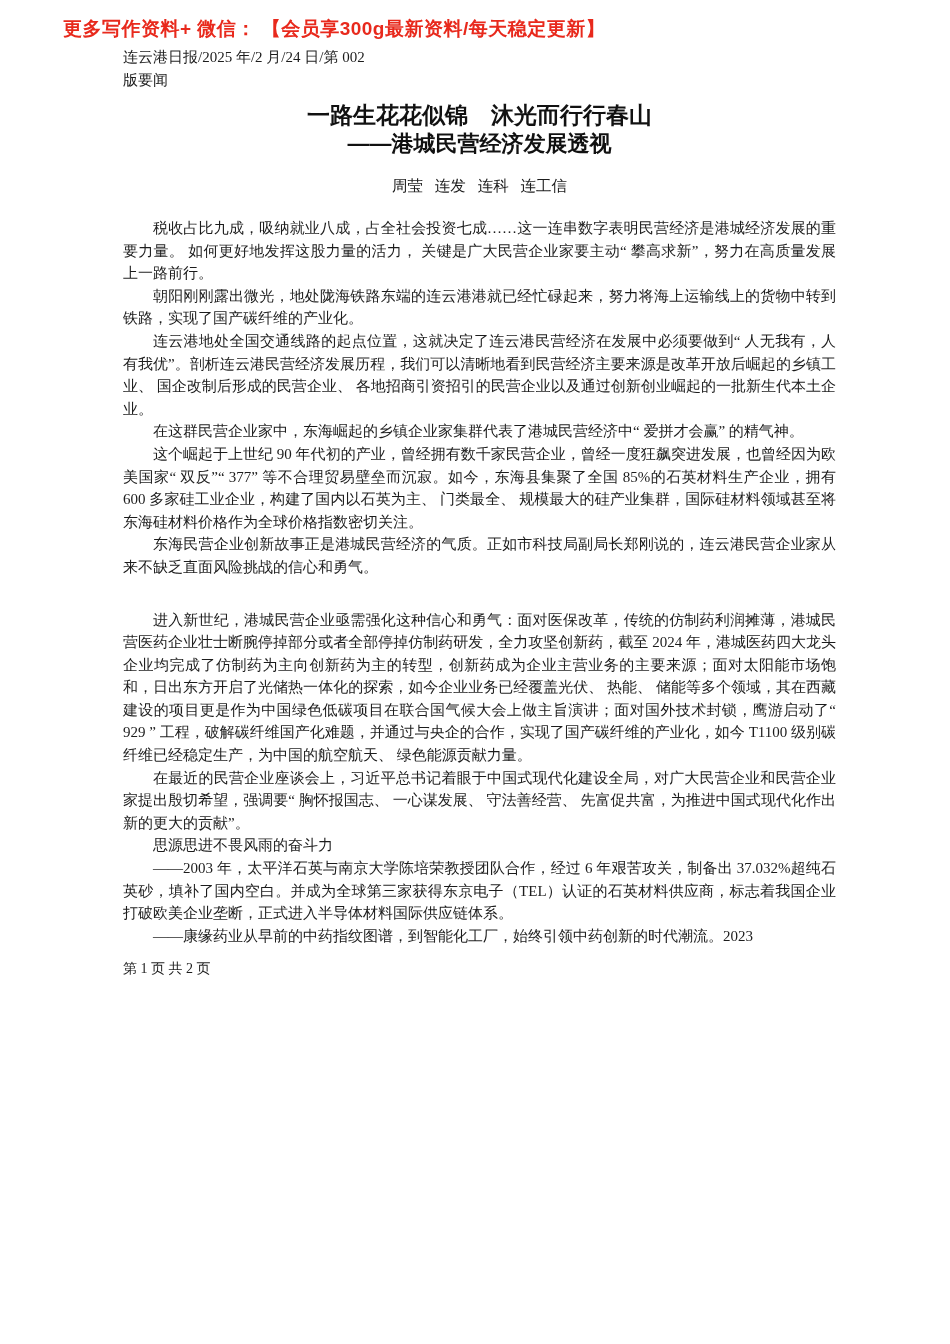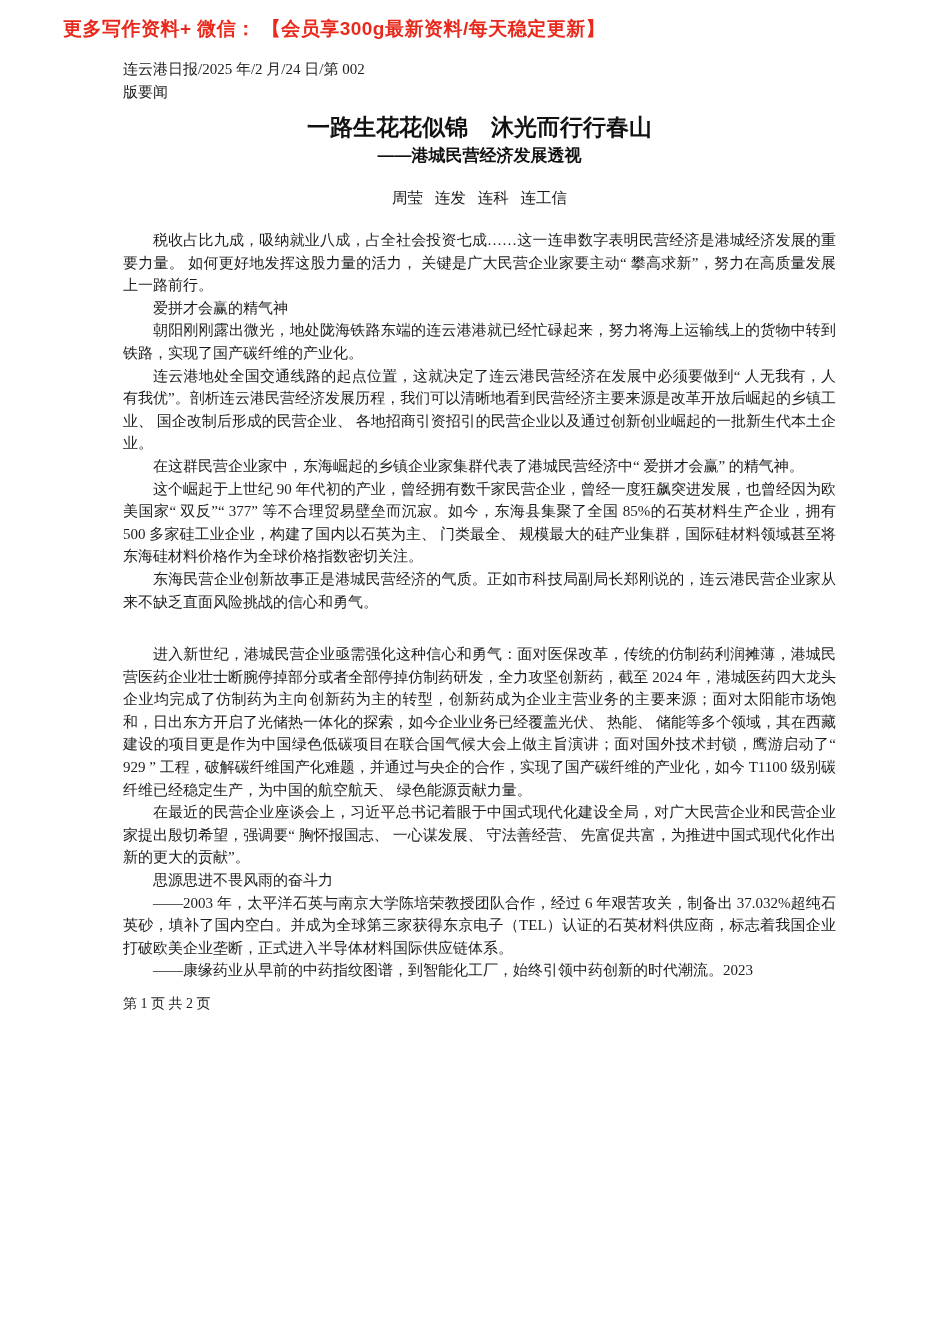--- a/index.html
+++ b/index.html
@@ -24,40 +24,40 @@
     font-size: 19px;
     font-weight: bold;
     letter-spacing: 0.5px;
     white-space: nowrap;
   }
   .content {
     position: absolute;
     left: 123px;
     top: 0;
     width: 713px;
-    padding-top: 58px;
+    padding-top: 46px;
   }
   .source-info {
     font-size: 15px;
     line-height: 23px;
     text-align: left;
   }
   .article-title {
     margin: 8px 0 0 0;
     font-family: "Liberation Sans", sans-serif;
     font-size: 23px;
     font-weight: bold;
     line-height: 30px;
     text-align: center;
     color: #111111;
   }
   .article-subtitle {
     margin: 2px 0 0 0;
     font-family: "Liberation Sans", sans-serif;
-    font-size: 17px;
+    font-size: 22px;
     font-weight: bold;
     line-height: 24px;
     text-align: center;
     color: #111111;
   }
   .article-authors {
     margin-top: 19px;
     font-size: 15.5px;
     line-height: 22px;
     text-align: center;
@@ -128,25 +128,24 @@
     </div>
 
     <h1 class="article-title">一路生花花似锦　沐光而行行春山</h1>
 
     <h2 class="article-subtitle">——港城民营经济发展透视</h2>
 
     <div class="article-authors">周莹 连发 连科 连工信</div>
 
     <div class="article-body" id="article-body">
         <p>税收占比九成，吸纳就业八成，占全社会投资七成……这一连串数字表明民营经济是港城经济发展的重要力量。 如何更好地发挥这股力量的活力， 关键是广大民营企业家要主动“ 攀高求新”，努力在高质量发展上一路前行。</p>
-        <p>爱拼才会赢的精气神</p>
         <p>朝阳刚刚露出微光，地处陇海铁路东端的连云港港就已经忙碌起来，努力将海上运输线上的货物中转到铁路，实现了国产碳纤维的产业化。</p>
         <p>连云港地处全国交通线路的起点位置，这就决定了连云港民营经济在发展中必须要做到“ 人无我有，人有我优”。剖析连云港民营经济发展历程，我们可以清晰地看到民营经济主要来源是改革开放后崛起的乡镇工业、 国企改制后形成的民营企业、 各地招商引资招引的民营企业以及通过创新创业崛起的一批新生代本土企业。</p>
         <p>在这群民营企业家中，东海崛起的乡镇企业家集群代表了港城民营经济中“ 爱拼才会赢” 的精气神。</p>
-        <p>这个崛起于上世纪 90 年代初的产业，曾经拥有数千家民营企业，曾经一度狂飙突进发展，也曾经因为欧美国家“ 双反”“ 377” 等不合理贸易壁垒而沉寂。如今，东海县集聚了全国 85%的石英材料生产企业，拥有 500 多家硅工业企业，构建了国内以石英为主、 门类最全、 规模最大的硅产业集群，国际硅材料领域甚至将东海硅材料价格作为全球价格指数密切关注。</p>
+        <p>这个崛起于上世纪 90 年代初的产业，曾经拥有数千家民营企业，曾经一度狂飙突进发展，也曾经因为欧美国家“ 双反”“ 377” 等不合理贸易壁垒而沉寂。如今，东海县集聚了全国 85%的石英材料生产企业，拥有 600 多家硅工业企业，构建了国内以石英为主、 门类最全、 规模最大的硅产业集群，国际硅材料领域甚至将东海硅材料价格作为全球价格指数密切关注。</p>
         <p>东海民营企业创新故事正是港城民营经济的气质。正如市科技局副局长郑刚说的，连云港民营企业家从来不缺乏直面风险挑战的信心和勇气。</p>
         <p class="spacer"></p>
         <p>进入新世纪，港城民营企业亟需强化这种信心和勇气：面对医保改革，传统的仿制药利润摊薄，港城民营医药企业壮士断腕停掉部分或者全部停掉仿制药研发，全力攻坚创新药，截至 2024 年，港城医药四大龙头企业均完成了仿制药为主向创新药为主的转型，创新药成为企业主营业务的主要来源；面对太阳能市场饱和，日出东方开启了光储热一体化的探索，如今企业业务已经覆盖光伏、 热能、 储能等多个领域，其在西藏建设的项目更是作为中国绿色低碳项目在联合国气候大会上做主旨演讲；面对国外技术封锁，鹰游启动了“ 929 ” 工程，破解碳纤维国产化难题，并通过与央企的合作，实现了国产碳纤维的产业化，如今 T1100 级别碳纤维已经稳定生产，为中国的航空航天、 绿色能源贡献力量。</p>
         <p>在最近的民营企业座谈会上，习近平总书记着眼于中国式现代化建设全局，对广大民营企业和民营企业家提出殷切希望，强调要“ 胸怀报国志、 一心谋发展、 守法善经营、 先富促共富，为推进中国式现代化作出新的更大的贡献”。</p>
         <p>思源思进不畏风雨的奋斗力</p>
         <p>——2003 年，太平洋石英与南京大学陈培荣教授团队合作，经过 6 年艰苦攻关，制备出 37.032%超纯石英砂，填补了国内空白。并成为全球第三家获得东京电子（TEL）认证的石英材料供应商，标志着我国企业打破欧美企业垄断，正式进入半导体材料国际供应链体系。</p>
         <p>——康缘药业从早前的中药指纹图谱，到智能化工厂，始终引领中药创新的时代潮流。2023</p>
       </div>
 
     <div class="page-indicator">第 1 页 共 2 页</div>

